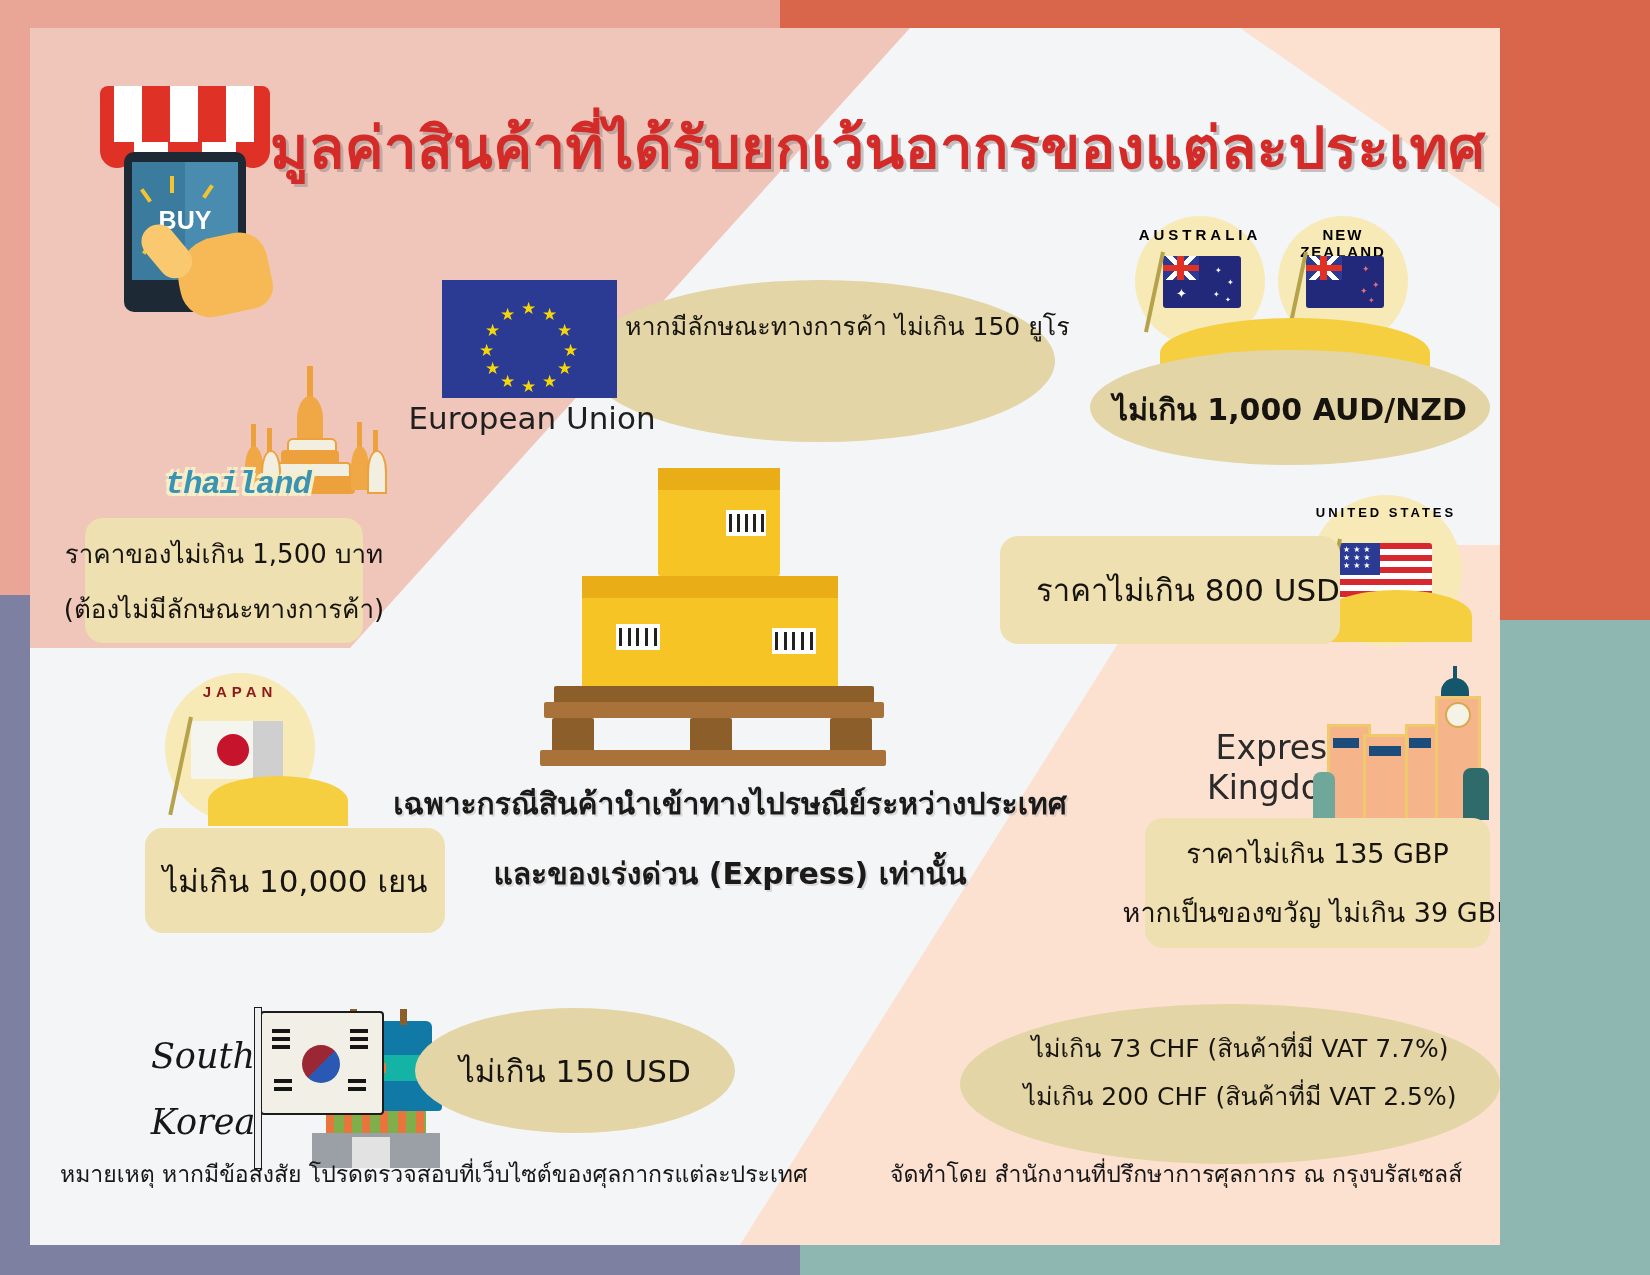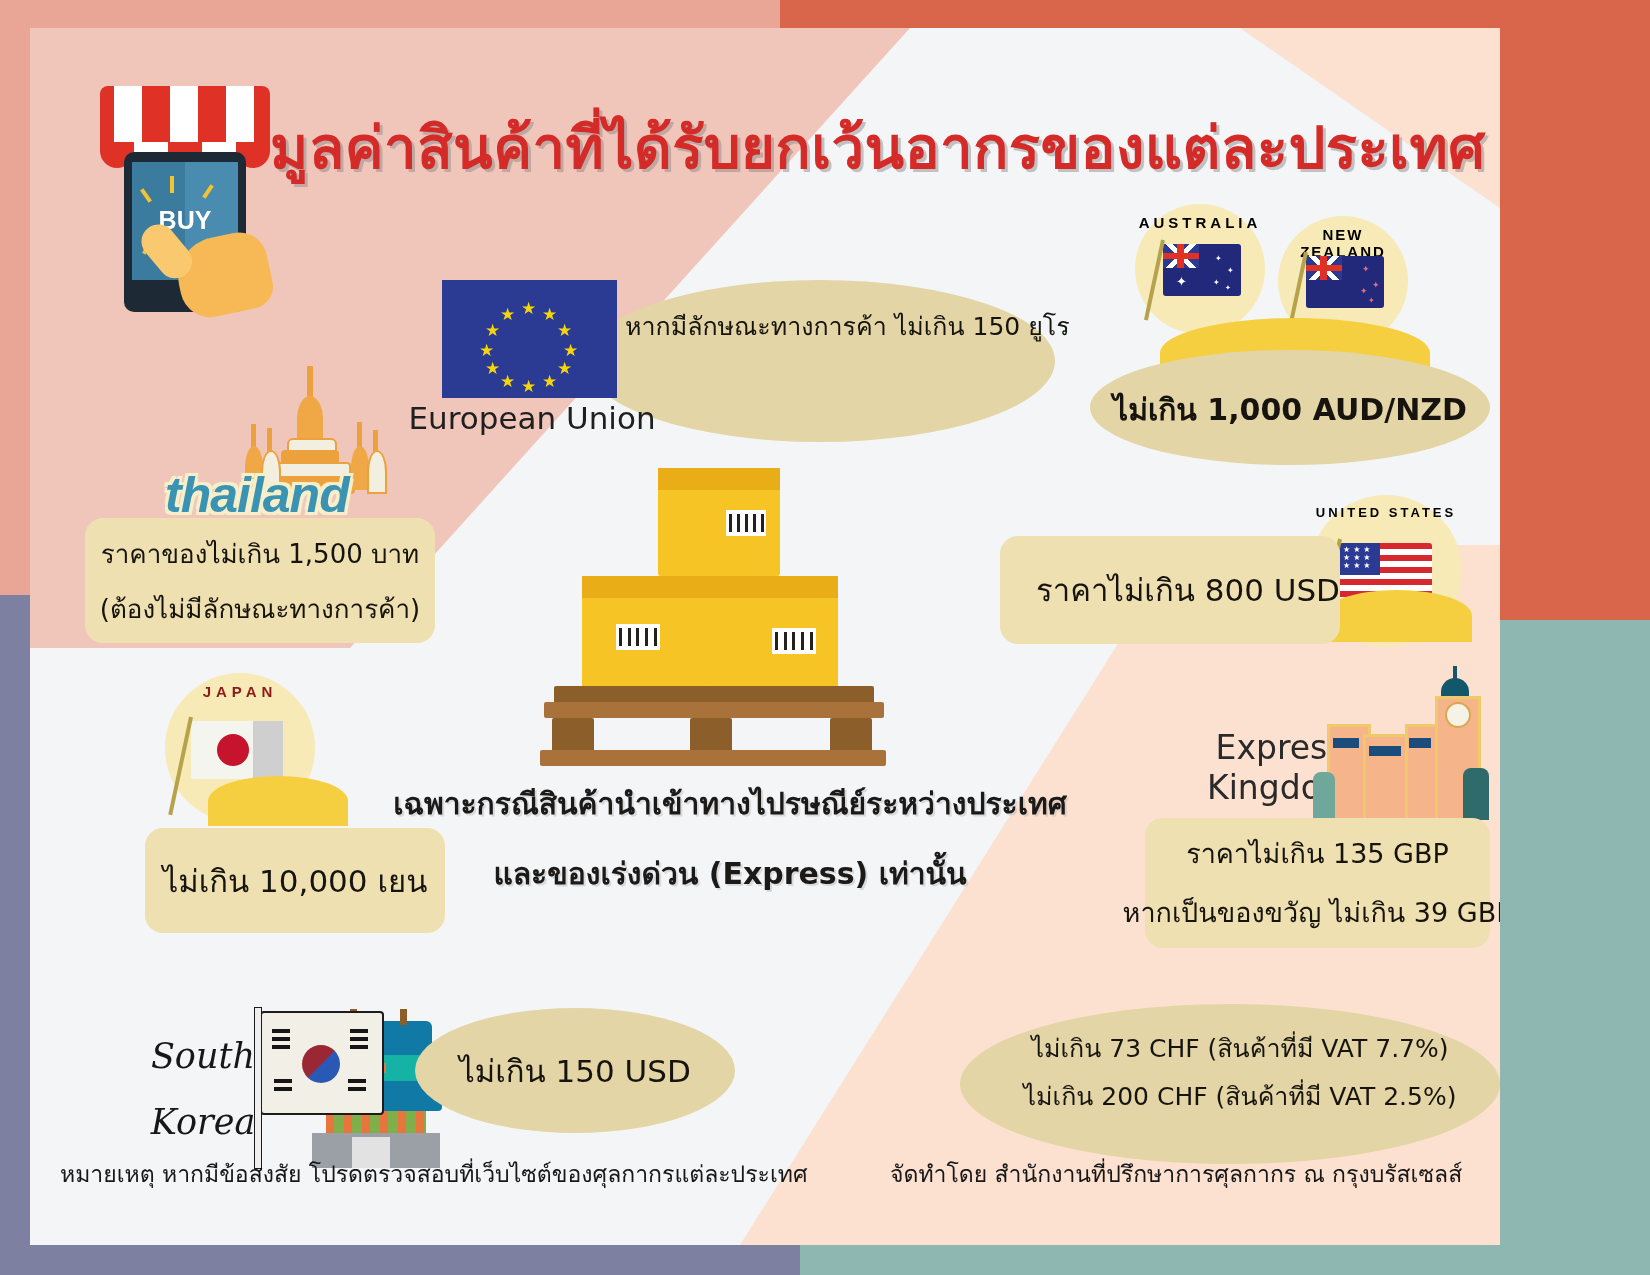--- a/index.html
+++ b/index.html
@@ -76,22 +76,22 @@
   
   #eu-flag{position:absolute;left:412px;top:252px;width:175px;height:118px;background:#2b3a92;}
   #eu-flag .star{position:absolute;color:#f5d60a;font-size:17px;line-height:17px;}
   #eu-name{position:absolute;left:372px;top:372px;width:260px;text-align:center;
            font-size:31px;color:#1f1f1f;font-family:"DejaVu Sans",sans-serif;}
 
   
   #wat{position:absolute;left:215px;top:338px;width:150px;height:140px;}
   .spire{position:absolute;background:#eda13c;}
   #thai-word{position:absolute;left:135px;top:438px;width:250px;height:60px;
-     font-size:50px;font-style:italic;font-weight:700;color:#3a93b3;
-     font-family:Liberation Sans, sans-serif;letter-spacing:-1px;
+     font-size:32px;font-style:italic;font-weight:700;color:#3a93b3;
+     font-family:Liberation Mono, monospace;letter-spacing:-1px;
      text-shadow:0 0 5px #f6efc9,3px 3px 0 #f6efc9,-3px -3px 0 #f6efc9,3px -3px 0 #f6efc9,-3px 3px 0 #f6efc9;}
 
   
   .medal{position:absolute;border-radius:50%;background:#f7eab6;}
   .medal .arcname{position:absolute;left:0;top:10px;width:100%;text-align:center;
       font-size:15px;letter-spacing:4px;font-weight:700;font-family:"Liberation Sans",sans-serif;}
   .sandpile{position:absolute;background:#f5cf3f;border-radius:50% 50% 0 0;}
 
   
   .mini-flag{position:absolute;}
@@ -191,21 +191,21 @@
       <span class="star" style="left:121px;top:62px">★</span>
       <span class="star" style="left:43px;top:80px">★</span>
       <span class="star" style="left:115px;top:80px">★</span>
       <span class="star" style="left:58px;top:93px">★</span>
       <span class="star" style="left:100px;top:93px">★</span>
       <span class="star" style="left:79px;top:98px">★</span>
     </div>
     <div id="eu-name">European Union</div>
     <div class="th" style="position:absolute;left:595px;top:278px;width:400px;text-align:center;font-size:25px;">หากมีลักษณะทางการค้า ไม่เกิน 150 ยูโร</div>
 
-    <div class="medal" style="left:1105px;top:176px;width:130px;height:130px;">
+    <div class="medal" style="left:1105px;top:188px;width:130px;height:130px;">
       <div class="arcname">AUSTRALIA</div>
       <div class="mini-flag" style="left:28px;top:40px;width:78px;height:52px;background:#22297a;border-radius:3px;">
         <span style="position:absolute;left:0;top:0;width:36px;height:24px;background:#2b3a92;"></span>
         <span style="position:absolute;left:0;top:0;width:36px;height:24px;background:linear-gradient(45deg,transparent 44%,#fff 44%,#fff 56%,transparent 56%),linear-gradient(-45deg,transparent 44%,#fff 44%,#fff 56%,transparent 56%);"></span>
         <span style="position:absolute;left:14px;top:0;width:7px;height:24px;background:#e03127;"></span>
         <span style="position:absolute;left:0;top:9px;width:36px;height:6px;background:#e03127;"></span>
         <span style="position:absolute;left:13px;top:30px;color:#fff;font-size:13px;">✦</span>
         <span style="position:absolute;left:52px;top:10px;color:#fff;font-size:8px;">✦</span>
         <span style="position:absolute;left:64px;top:22px;color:#fff;font-size:8px;">✦</span>
         <span style="position:absolute;left:50px;top:34px;color:#fff;font-size:8px;">✦</span>
@@ -241,21 +241,21 @@
       <div class="spire" style="left:6px;top:58px;width:5px;height:26px;"></div>
       <div class="spire" style="left:0px;top:80px;width:18px;height:44px;border-radius:50% 50% 0 0;background:#f0a846;"></div>
       <div class="spire" style="left:22px;top:62px;width:5px;height:24px;"></div>
       <div class="spire" style="left:16px;top:84px;width:16px;height:40px;border-radius:50% 50% 0 0;background:#f3efe0;border:2px solid #eda13c;"></div>
       <div class="spire" style="left:112px;top:56px;width:5px;height:28px;"></div>
       <div class="spire" style="left:106px;top:80px;width:18px;height:44px;border-radius:50% 50% 0 0;background:#f0a846;"></div>
       <div class="spire" style="left:128px;top:64px;width:5px;height:22px;"></div>
       <div class="spire" style="left:122px;top:84px;width:16px;height:40px;border-radius:50% 50% 0 0;background:#f3efe0;border:2px solid #eda13c;"></div>
     </div>
     <div id="thai-word">thailand</div>
-    <div class="card" style="left:55px;top:490px;width:350px;height:125px;">
+    <div class="card" style="left:55px;top:490px;width:278px;height:125px;">
       <div class="th" style="font-size:26px;">ราคาของไม่เกิน  1,500 บาท</div>
       <div class="th" style="font-size:26px;margin-top:14px;">(ต้องไม่มีลักษณะทางการค้า)</div>
     </div>
 
     <div id="pallet-wrap">
       <div class="box" style="left:128px;top:0;width:122px;height:108px;">
         <div class="lid"></div>
         <div class="barcode" style="left:68px;top:42px;width:40px;height:26px;">
             <i></i>
             <i></i>

